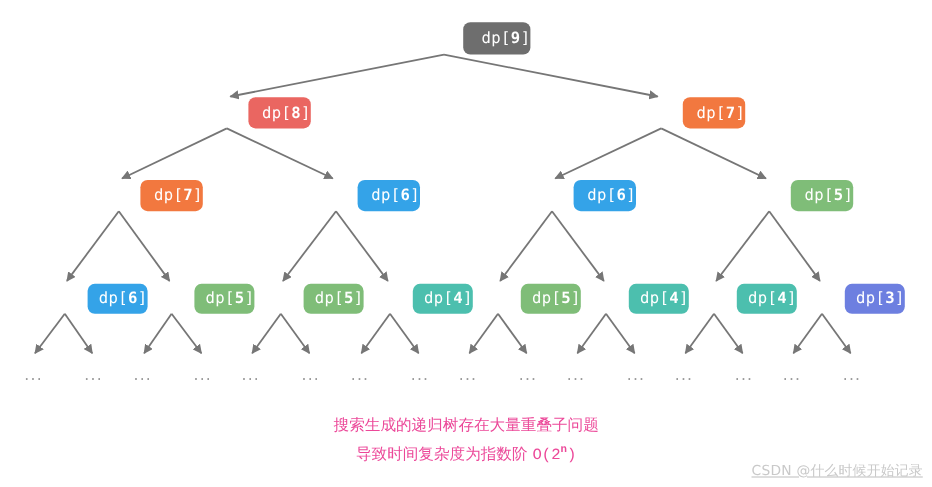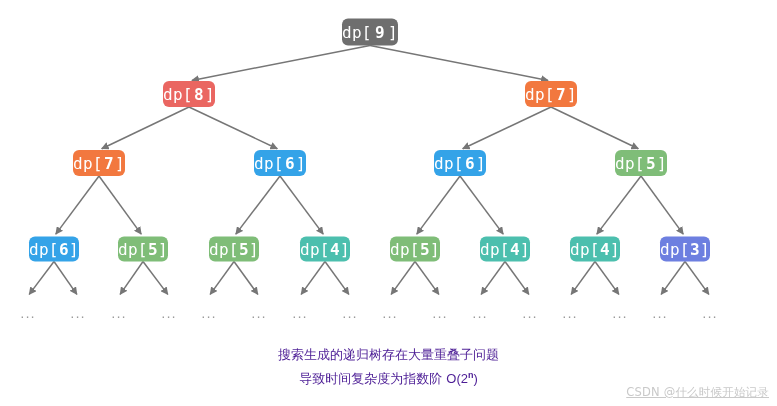--- a/index.html
+++ b/index.html
@@ -26,54 +26,55 @@
     left: 0; top: 0;
     width: 777px;
     height: 406px;
     pointer-events: none;
   }
   .node {
     position: absolute;
     box-sizing: border-box;
     display: flex;
     align-items: center;
-    justify-content: space-between;
+    justify-content: flex-end;
     border-radius: 6px;
     color: #ffffff;
     font-family: "DejaVu Sans Mono", "Liberation Mono", monospace;
-    font-size: 16px;
+    font-size: 13px;
     letter-spacing: 0.3px;
     white-space: nowrap;
     transform: translate(-50%, -50%);
     user-select: none;
+    margin-left: 44px;
   }
   .node .idx { font-weight: bold; }
   .ellipsis {
     position: absolute;
     transform: translate(-50%, -50%);
     color: #9a9a9a;
     font-size: 13px;
     letter-spacing: 1px;
     font-family: "DejaVu Sans", "Liberation Sans", sans-serif;
     user-select: none;
   }
   #caption {
     position: absolute;
     left: 0;
     top: 344px;
     width: 777px;
     text-align: center;
-    color: #4c1d95;
+    color: #ec4899;
     font-size: 13px;
     line-height: 21px;
     font-family: "DejaVu Sans", "Liberation Sans", sans-serif;
     user-select: none;
   }
   #caption .line2 .mono {
-    font-family: Liberation Sans, sans-serif;
+    font-family: Liberation Mono, monospace;
   }
   #caption sup {
     font-size: 9px;
     font-weight: bold;
   }
   #watermark {
     position: absolute;
     right: 8px;
     bottom: 6px;
     color: #c9c9c9;

